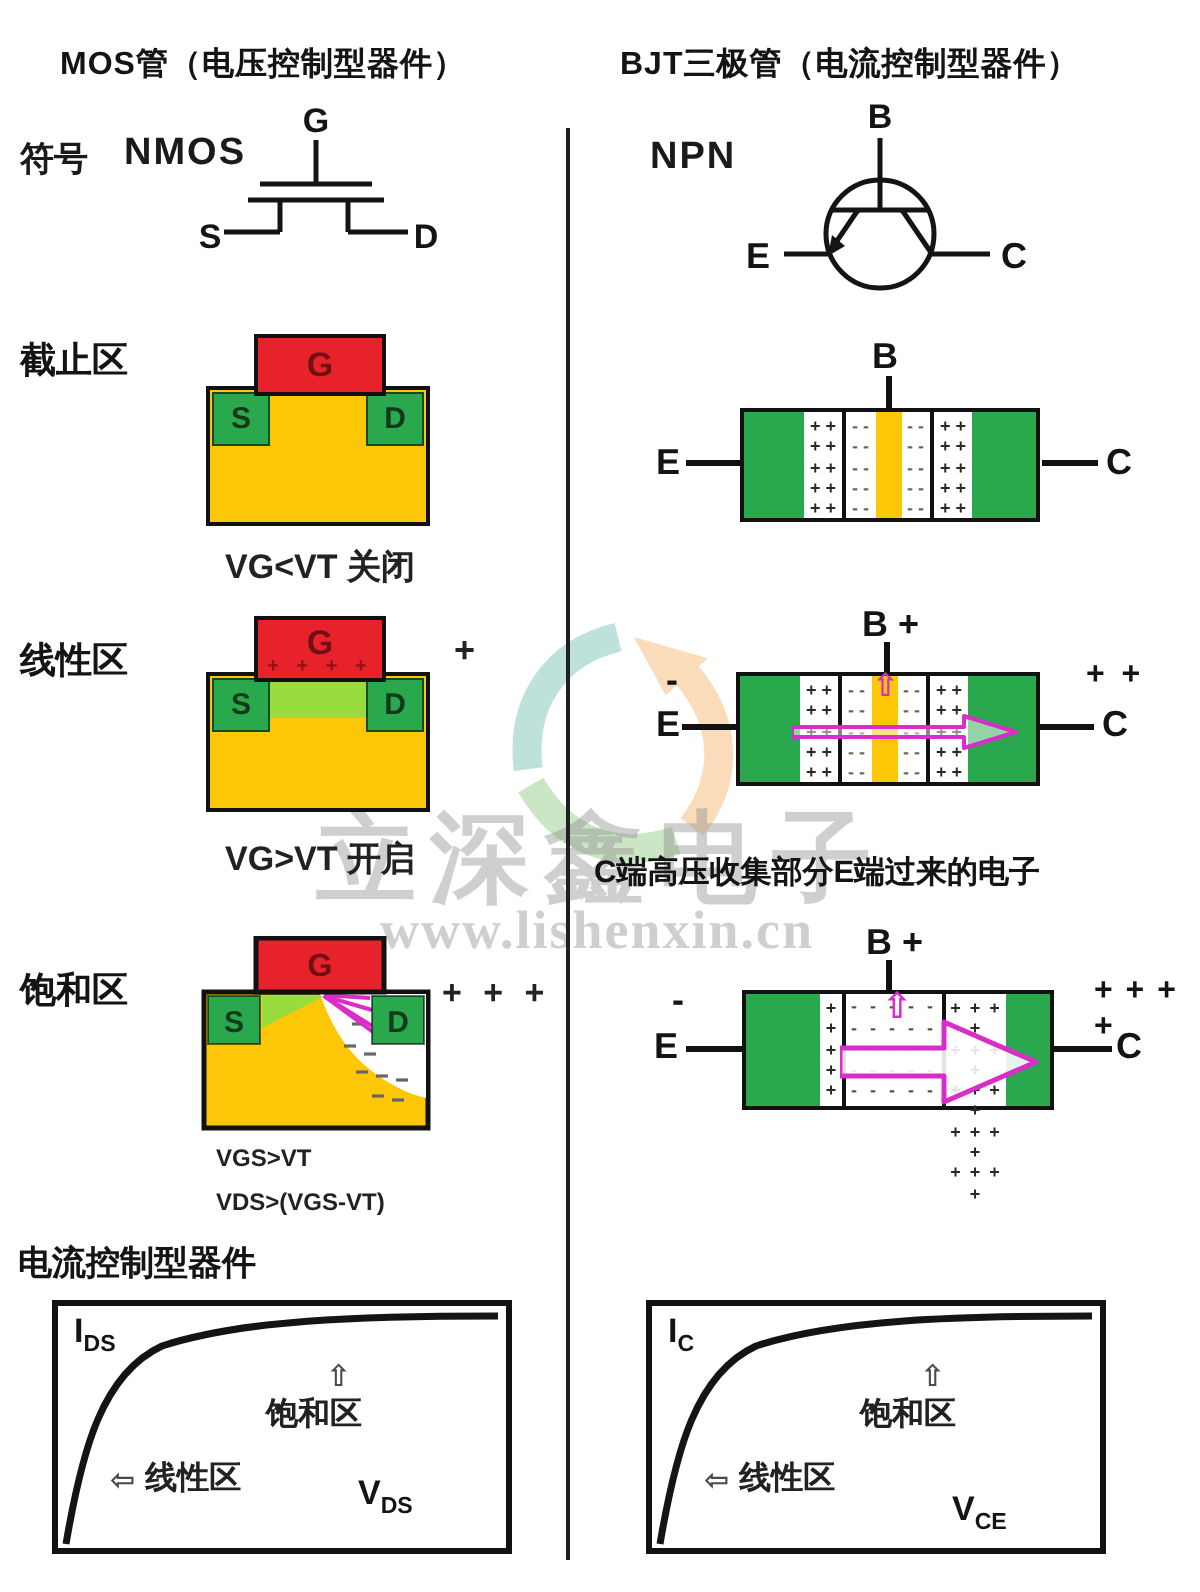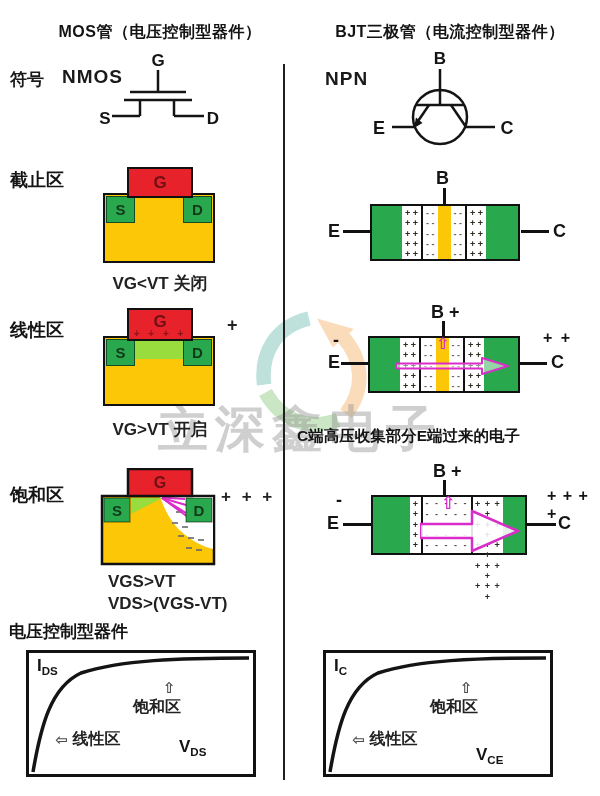--- a/index.html
+++ b/index.html
@@ -2,26 +2,26 @@
 <html><head>
 <meta charset="utf-8">
 <style>
   html,body{margin:0;padding:0;background:#fff;}
   .canvas{position:relative;width:600px;height:796px;background:#ffffff;overflow:hidden;
           font-family:"Liberation Sans","DejaVu Sans",sans-serif;color:#1a1a1a;}
   .abs{position:absolute;}
   .layer{position:absolute;inset:0;}
   .wm-layer{z-index:0;}
   .content-layer{z-index:1;}
-  .hdr{font-size:16px;font-weight:700;text-align:center;letter-spacing:.5px;color:#141414;}
+  .hdr{font-size:16px;font-weight:700;letter-spacing:.5px;color:#141414;}
   .region{font-size:18px;font-weight:700;color:#141414;}
   .symlabel{font-size:17px;font-weight:700;}
   .symtype{font-size:19px;font-weight:600;letter-spacing:1px;}
   .cap{font-size:17px;font-weight:600;color:#222;text-align:center;}
-  .capl{font-size:17px;font-weight:600;color:#222;}
+  .capl{font-size:12px;font-weight:600;color:#222;}
   .bjtcap{font-size:15.5px;font-weight:700;color:#141414;}
   .pre{white-space:pre-line;}
   .divider{width:2px;background:#1f1f1f;}
   
   .mos-dev{position:absolute;}
   .gate{position:absolute;background:#e8222b;border:2px solid #111;display:flex;align-items:center;justify-content:center;z-index:3;}
   .gate .glabel{font-size:17px;font-weight:700;color:#6e1014;}
   .gate .gplus{position:absolute;bottom:0;left:0;right:0;text-align:center;font-size:10px;font-weight:700;color:#8f1216;letter-spacing:3px;line-height:10px;}
   .mosbody{position:absolute;background:#fcc707;border:2.5px solid #111;z-index:1;}
   .sdblock{position:absolute;background:#2aa84e;border:1px solid rgba(0,0,0,.55);display:flex;align-items:center;justify-content:center;
@@ -63,20 +63,21 @@
 <div class="canvas">
 
   <div class="layer wm-layer">
     <svg class="abs" style="left:243px;top:308px;width:132px;height:132px;opacity:.3" viewBox="0 0 100 100">
       <path d="M50,8 C25,14 13,34 16,58" stroke="#2a9d8f" stroke-width="11" fill="none"></path>
       <path d="M17,64 C29,85 49,93 72,85" stroke="#52b043" stroke-width="11" fill="none"></path>
       <path d="M78,80 C92,62 92,40 75,21" stroke="#ef8f1f" stroke-width="11" fill="none"></path>
       <path d="M56,8 L84,16 L68,30 Z" fill="#ef8f1f"></path>
     </svg>
     <div class="wm-brand" style="left:158px;top:396px">立深鑫电子</div>
+    <div class="wm-url" style="left:190px;top:450px">www.lishenxin.cn</div>
   </div>
 
   <div class="layer content-layer">
 
     <div class="hdr abs" style="left:30px;top:22px;width:260px">MOS管（电压控制型器件）</div>
     <div class="hdr abs" style="left:310px;top:22px;width:280px">BJT三极管（电流控制型器件）</div>
 
     <div class="divider abs" style="left:283px;top:64px;height:716px"></div>
 
     <span class="symlabel abs" style="left:10px;top:68px">符号</span>
@@ -146,21 +147,21 @@
       <text x="17" y="48" text-anchor="middle" font-size="15" font-weight="700" fill="#12391a">S</text>
       <rect x="86" y="30" width="26" height="24" fill="#2aa84e" stroke="rgba(0,0,0,.55)"></rect>
       <text x="99" y="48" text-anchor="middle" font-size="15" font-weight="700" fill="#12391a">D</text>
       <rect x="28" y="1" width="64" height="27" fill="#e8222b" stroke="#111" stroke-width="2.5"></rect>
       <text x="60" y="20" text-anchor="middle" font-size="16" font-weight="700" fill="#6e1014">G</text>
     </svg>
     <span class="charge abs" style="left:221px;top:487px;font-size:17px">+ + +</span>
     <div class="capl abs" style="left:108px;top:572px">VGS&gt;VT</div>
     <div class="capl abs" style="left:108px;top:594px">VDS&gt;(VGS-VT)</div>
 
-    <span class="region abs" style="left:9px;top:620px;font-size:17px">电压控制型器件</span>
+    <span class="region abs" style="left:9px;top:620px;font-size:17px">电流控制型器件</span>
     <div class="graph" style="left:26px;top:650px">
       <svg class="curve-svg" viewBox="0 0 224 121" preserveAspectRatio="none">
         <path d="M4,119 C12,72 22,34 52,20 C92,7 150,5 220,5" stroke="#141414" stroke-width="3.5" fill="none"></path>
       </svg>
       <div class="axis" style="left:8px;top:3px">
         <span>I</span><sub>DS</sub>
       </div>
       <div class="garrow" style="left:134px;top:26px">⇧</div>
       <div class="glab" style="left:104px;top:44px">饱和区</div>
       <div class="linrow" style="left:26px;top:76px">

